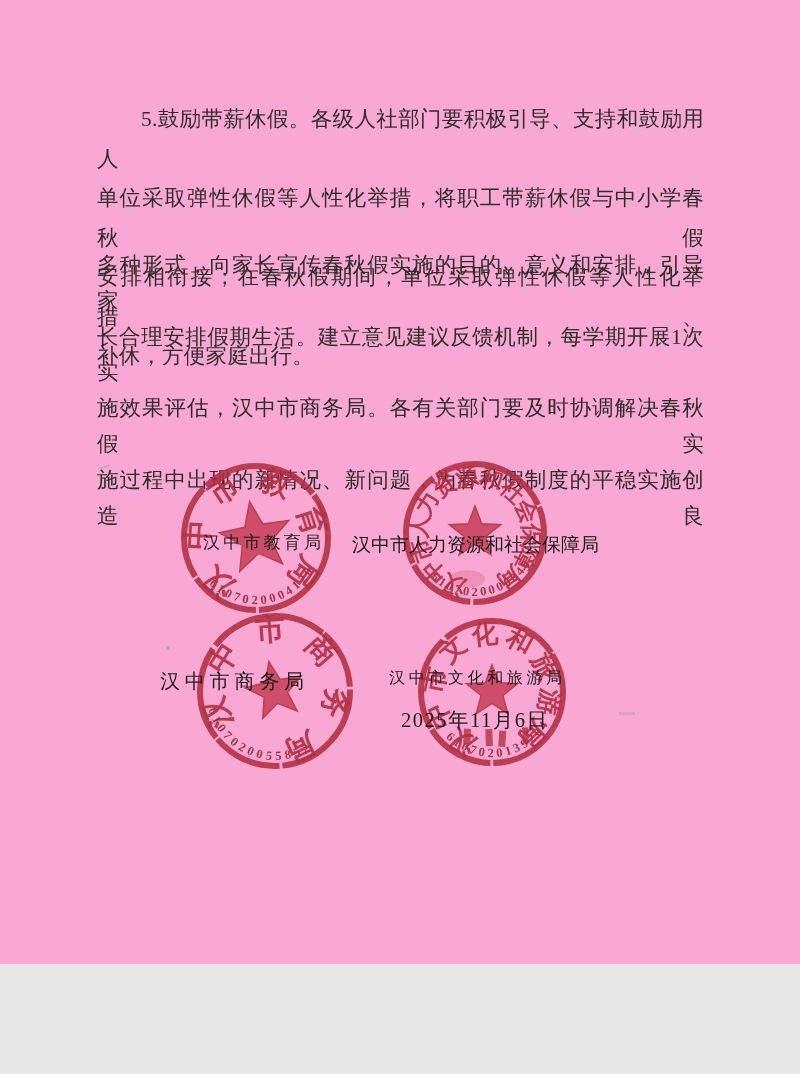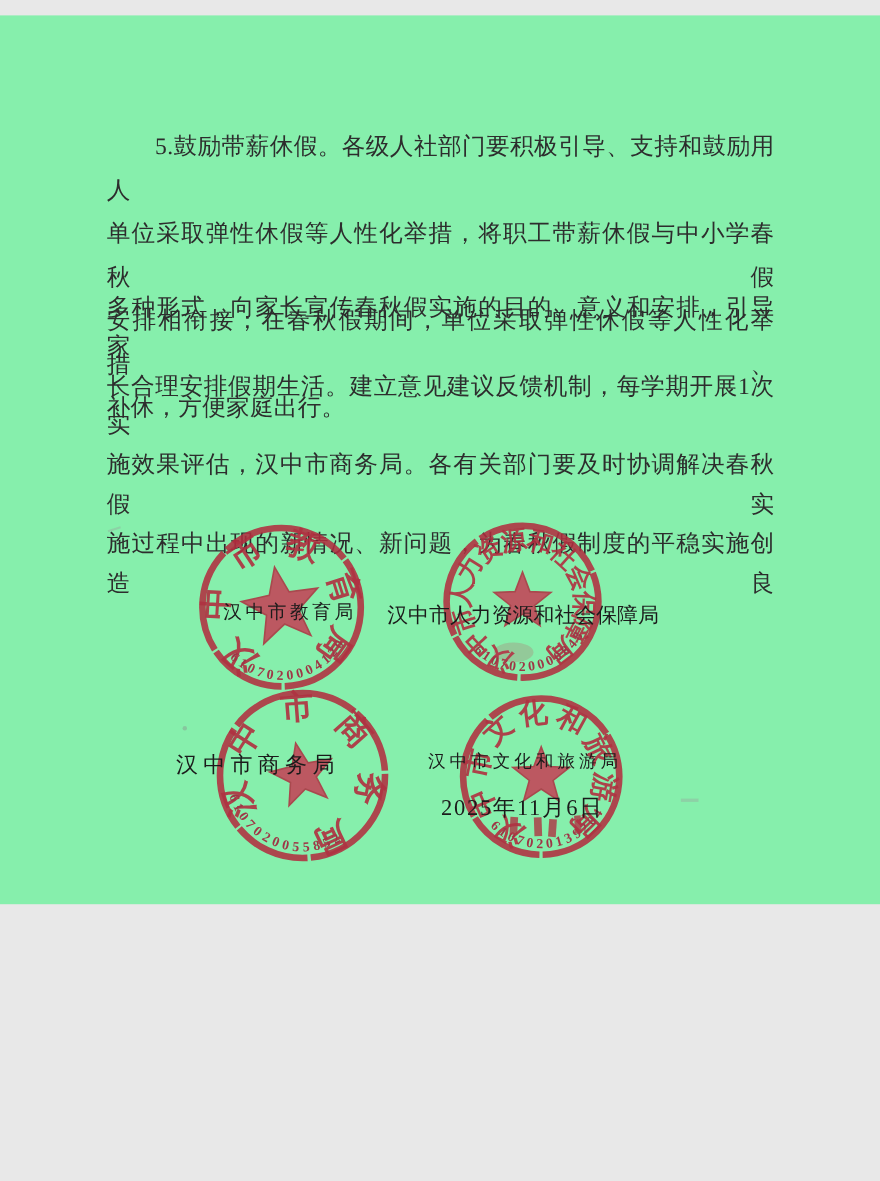--- a/index.html
+++ b/index.html
@@ -1,18 +1,18 @@
 <!DOCTYPE html>
 <html><head>
 <meta charset="utf-8">
 <style>
   html,body{margin:0;padding:0;background:#e8e8e8;}
   .page{
-    position:relative;width:800px;height:808px;margin:14px auto;
-    background:#86efac;overflow:hidden;
+    position:relative;width:800px;height:964px;margin:0 auto;
+    background:#f9a8d4;overflow:hidden;
     font-family:"Liberation Serif","DejaVu Serif",serif;
   }
   
   .body-text{position:absolute;left:97px;width:607px;color:#2d2d2d;}
   .body-text .line{
     text-align:justify;text-align-last:justify;
     font-size:21.5px;letter-spacing:.2px;white-space:nowrap0;
   }
   .p1 .line{line-height:39.5px;}
   .p2 .line{line-height:35.8px;}

